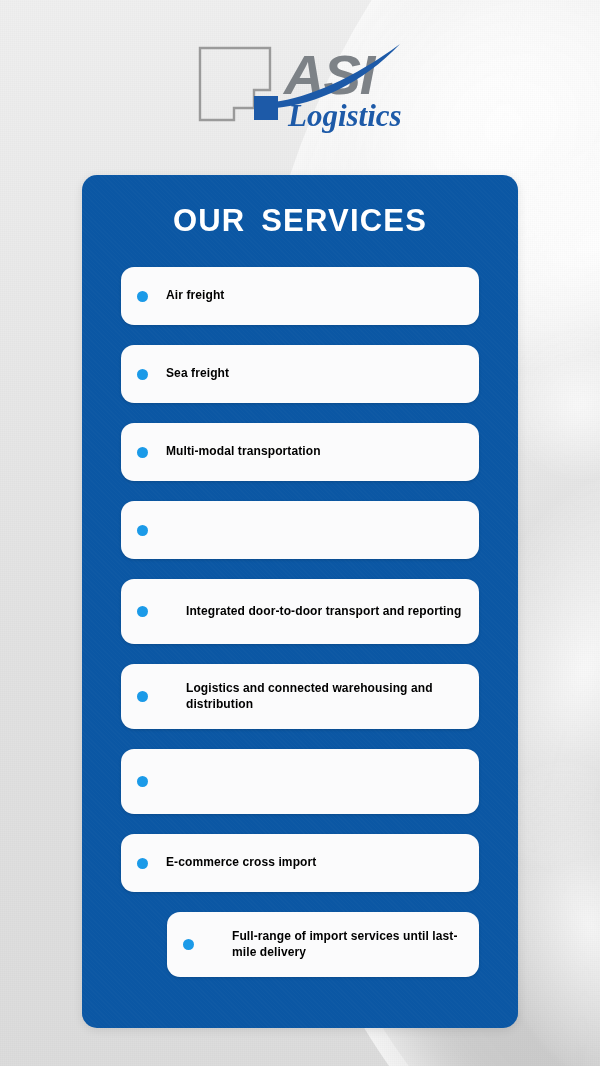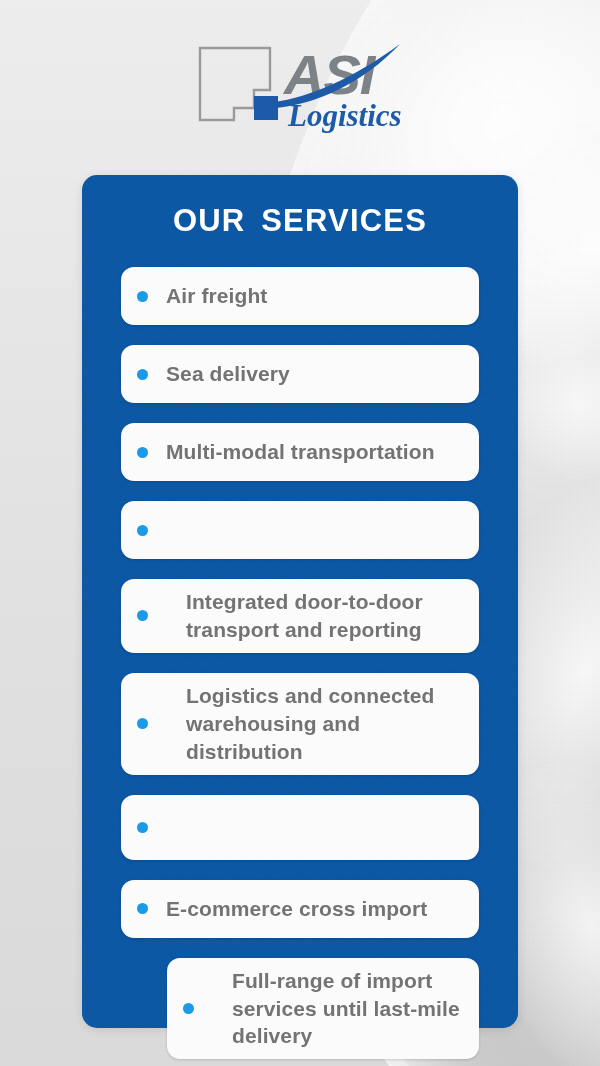--- a/index.html
+++ b/index.html
@@ -121,22 +121,22 @@
   .service-card:last-child { margin-bottom:0;margin-left:46px; }
 
   .bullet {
     flex:0 0 auto;
     width:11px; height:11px;
     border-radius:50%;
     background:#1b9ae8;
     margin-right:18px;
   }
   .service-label {
-    color:#737373;
-    font-size:21px;
+    color:#000000;
+    font-size:12px;
     font-weight:bold;
     line-height:1.33;
     letter-spacing:.1px;
   }
 </style>
 </head>
 <body>
 
 <div id="page">
 
@@ -170,21 +170,21 @@
 
     <h1 id="panel-title">OUR  SERVICES</h1>
 
     <ul id="service-list">
       <li class="service-card">
         <span class="bullet"></span>
         <span class="service-label">Air freight</span>
       </li>
       <li class="service-card">
         <span class="bullet"></span>
-        <span class="service-label">Sea delivery</span>
+        <span class="service-label">Sea freight</span>
       </li>
       <li class="service-card">
         <span class="bullet"></span>
         <span class="service-label">Multi-modal transportation</span>
       </li>
       <li class="service-card">
         <span class="bullet"></span>
       </li>
       <li class="service-card two-line">
         <span class="bullet"></span>

